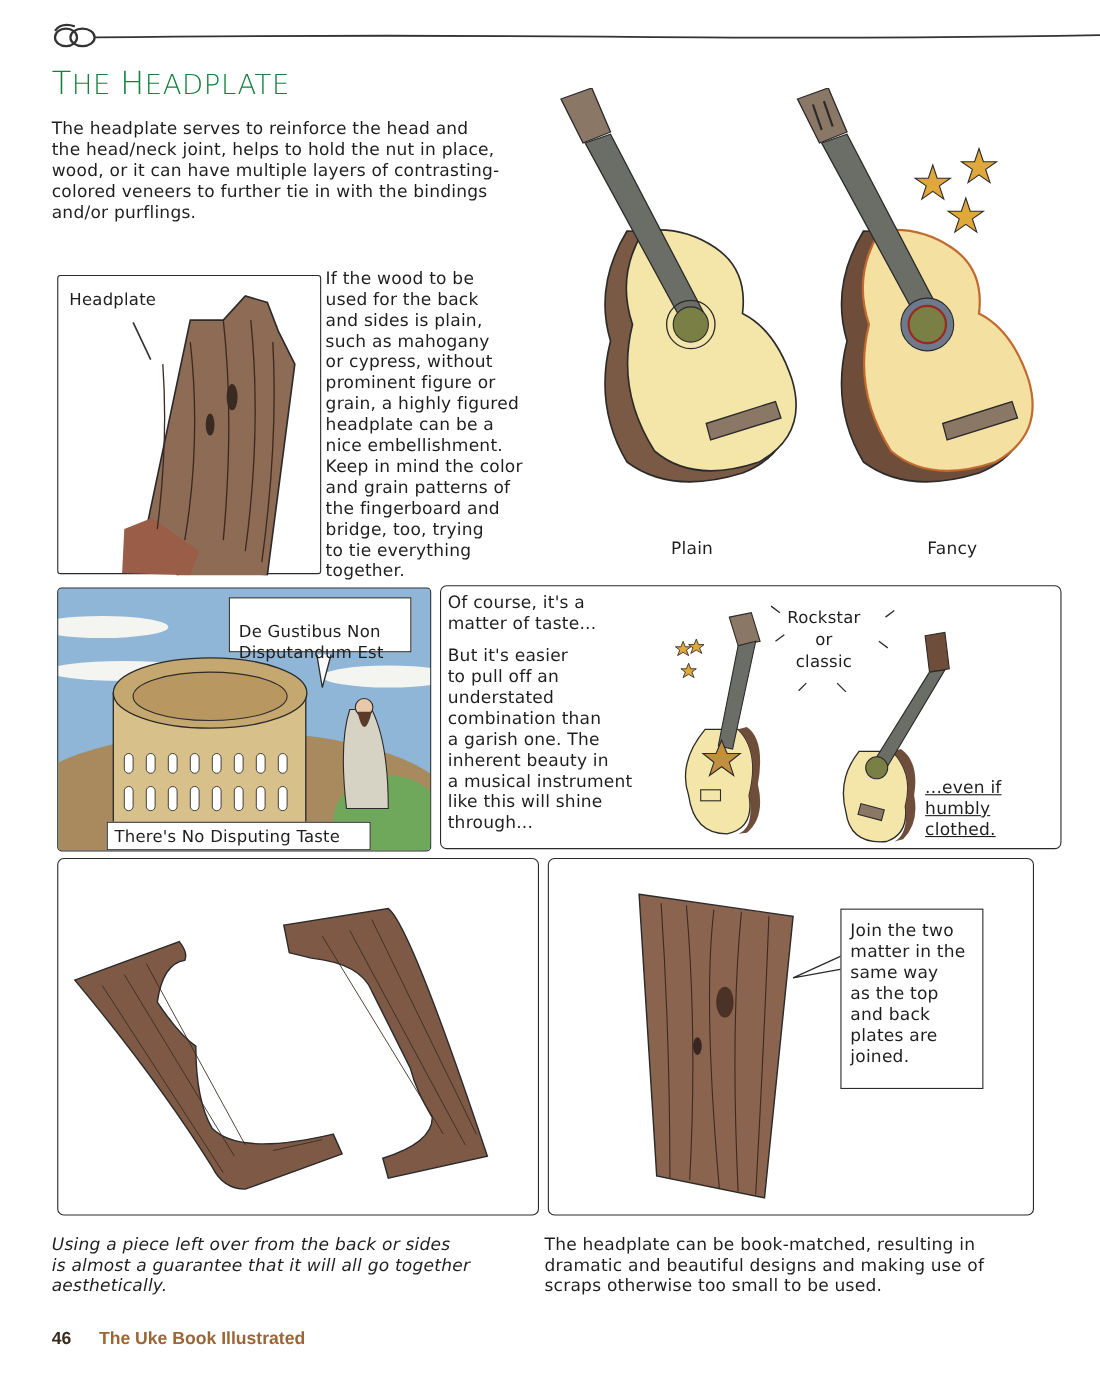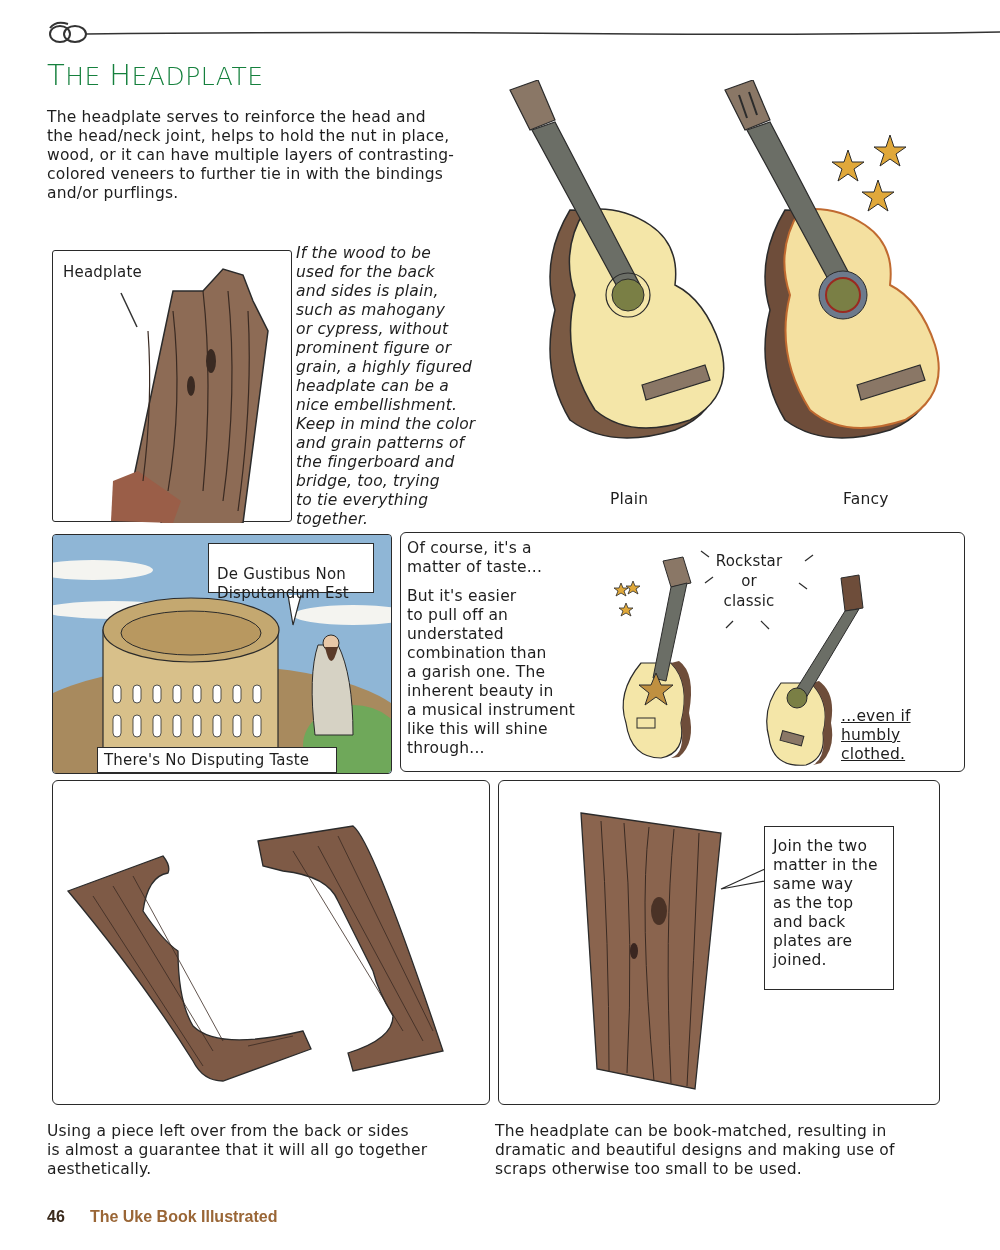--- a/index.html
+++ b/index.html
@@ -49,21 +49,21 @@
     <path d="M95 80 Q100 150 90 230" stroke="#3a2a22" stroke-width="1.2" fill="none"></path>
     <path d="M120 60 Q130 150 115 240" stroke="#3a2a22" stroke-width="1.2" fill="none"></path>
     <path d="M150 40 Q160 130 150 240" stroke="#3a2a22" stroke-width="1.2" fill="none"></path>
     <path d="M175 40 Q185 140 170 250" stroke="#3a2a22" stroke-width="1.2" fill="none"></path>
     <path d="M195 60 Q200 150 185 260" stroke="#3a2a22" stroke-width="1.2" fill="none"></path>
     <ellipse cx="158" cy="110" rx="5" ry="12" fill="#3a2a22"></ellipse>
     <ellipse cx="138" cy="135" rx="4" ry="10" fill="#3a2a22"></ellipse>
   </svg>
 </div>
 
-<div class="abs hand" style="left:296px; top:244px; width:200px;font-style:italic;">
+<div class="abs hand" style="left:296px; top:244px; width:200px;">
   <p>If the wood to be</p>
   <p>used for the back</p>
   <p>and sides is plain,</p>
   <p>such as mahogany</p>
   <p>or cypress, without</p>
   <p>prominent figure or</p>
   <p>grain, a highly figured</p>
   <p>headplate can be a</p>
   <p>nice embellishment.</p>
   <p>Keep in mind the color</p>
@@ -242,21 +242,21 @@
     <p>Join the two</p>
     <p>matter in the</p>
     <p>same way</p>
     <p>as the top</p>
     <p>and back</p>
     <p>plates are</p>
     <p>joined.</p>
   </div>
 </div>
 
-<div class="abs hand" style="left:47px; top:1122px; width:440px;">
+<div class="abs hand" style="left:47px; top:1122px; width:440px;font-style:italic;">
   <p>Using a piece left over from the back or sides</p>
   <p>is almost a guarantee that it will all go together</p>
   <p>aesthetically.</p>
 </div>
 <div class="abs hand" style="left:495px; top:1122px; width:440px;">
   <p>The headplate can be book-matched, resulting in</p>
   <p>dramatic and beautiful designs and making use of</p>
   <p>scraps otherwise too small to be used.</p>
 </div>
 

